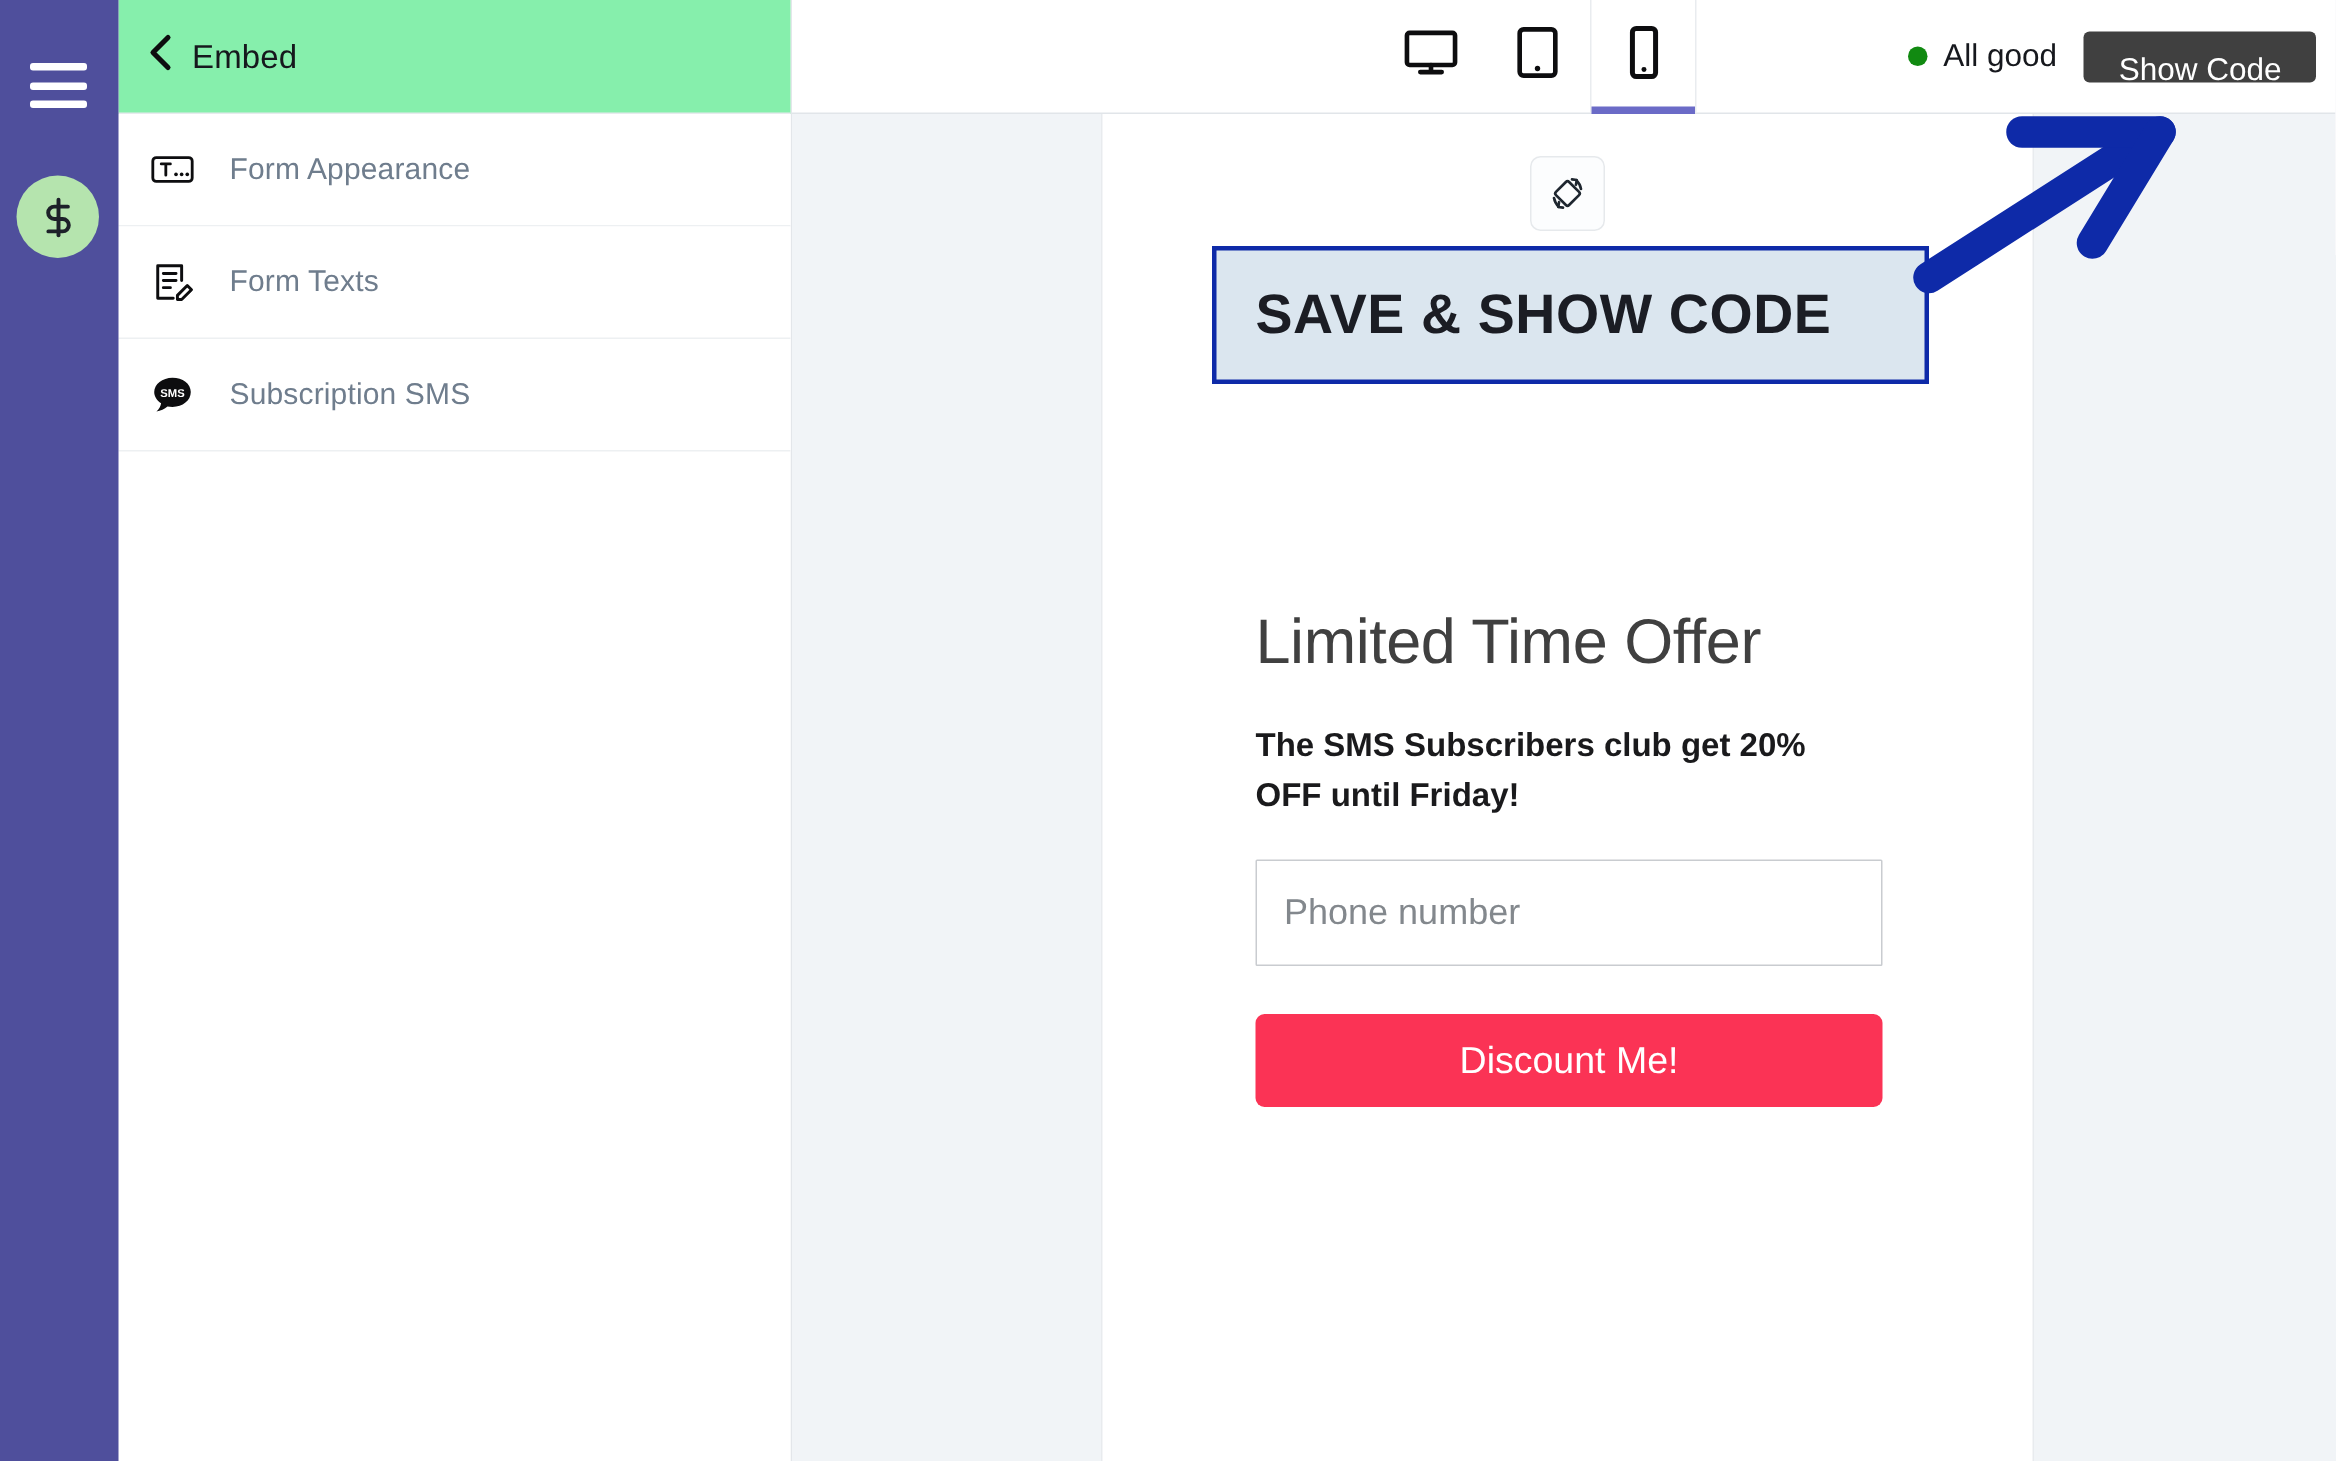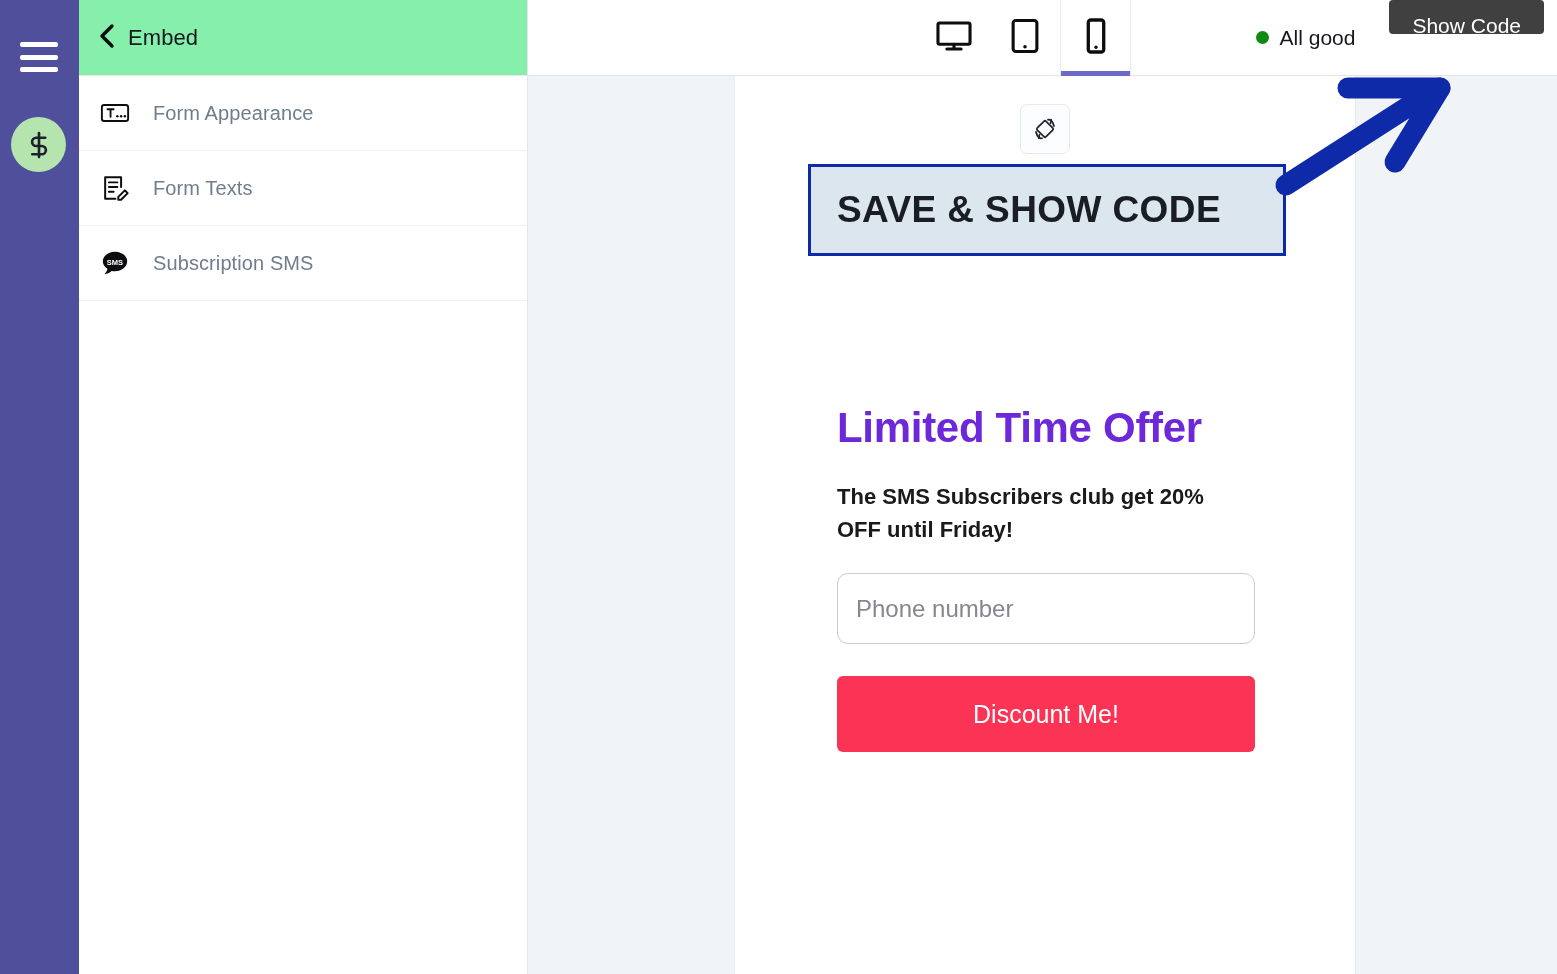--- a/index.html
+++ b/index.html
@@ -150,21 +150,22 @@
   .device-tab.active::after {
     content: "";
     position: absolute;
     left: 0; right: 0; bottom: -1px;
     height: 5px;
     background: #6b6bc7;
   }
   .topbar-right {
     margin-left: auto;
     display: flex;
-    gap: 34px;
+    align-items: center;
+    gap: 18px;
     padding-right: 13px;
   }
   .status-pill {
     display: flex;
     align-items: center;
     gap: 11px;
   }
   .status-dot {
     width: 13px; height: 13px;
     border-radius: 50%;
@@ -239,22 +240,22 @@
     letter-spacing: .4px;
   }
   .form-body {
     position: absolute;
     left: 102px;
     right: 0;
     top: 330px;
   }
   .form-title {
     font-size: 42px;
-    font-weight: bold;
-    color: #6d28d9;
+    font-weight: normal;
+    color: #404040;
     letter-spacing: -.3px;
     line-height: 1.05;
   }
   .form-sub {
     margin-top: 31px;
     font-size: 22px;
     color: #1a1a1c;
     line-height: 1.48;
     width: 400px;
     font-weight: bold;
@@ -262,33 +263,33 @@
   .form-note {
     margin-top: 38px;
     font-size: 21px;
     color: #1a1a1c;
   }
   .phone-input {
     margin-top: 27px;
     width: 418px;
     height: 71px;
     border: 1px solid #c9ccd0;
-    border-radius: 11px;
+    border-radius: 1px;
     background: #ffffff;
     font-size: 24px;
     color: #1a1a1c;
     padding: 0 18px;
     font-family: "Liberation Sans", sans-serif;
     outline: none;
   }
   .phone-input::placeholder { color: #83888d; }
   .discount-btn {
     margin-top: 32px;
     width: 418px;
-    height: 76px;
+    height: 62px;
     background: #fb3355;
     color: #ffffff;
     border: none;
     border-radius: 6px;
     font-size: 25px;
     cursor: pointer;
     font-family: "Liberation Sans", sans-serif;
   }
 
   

